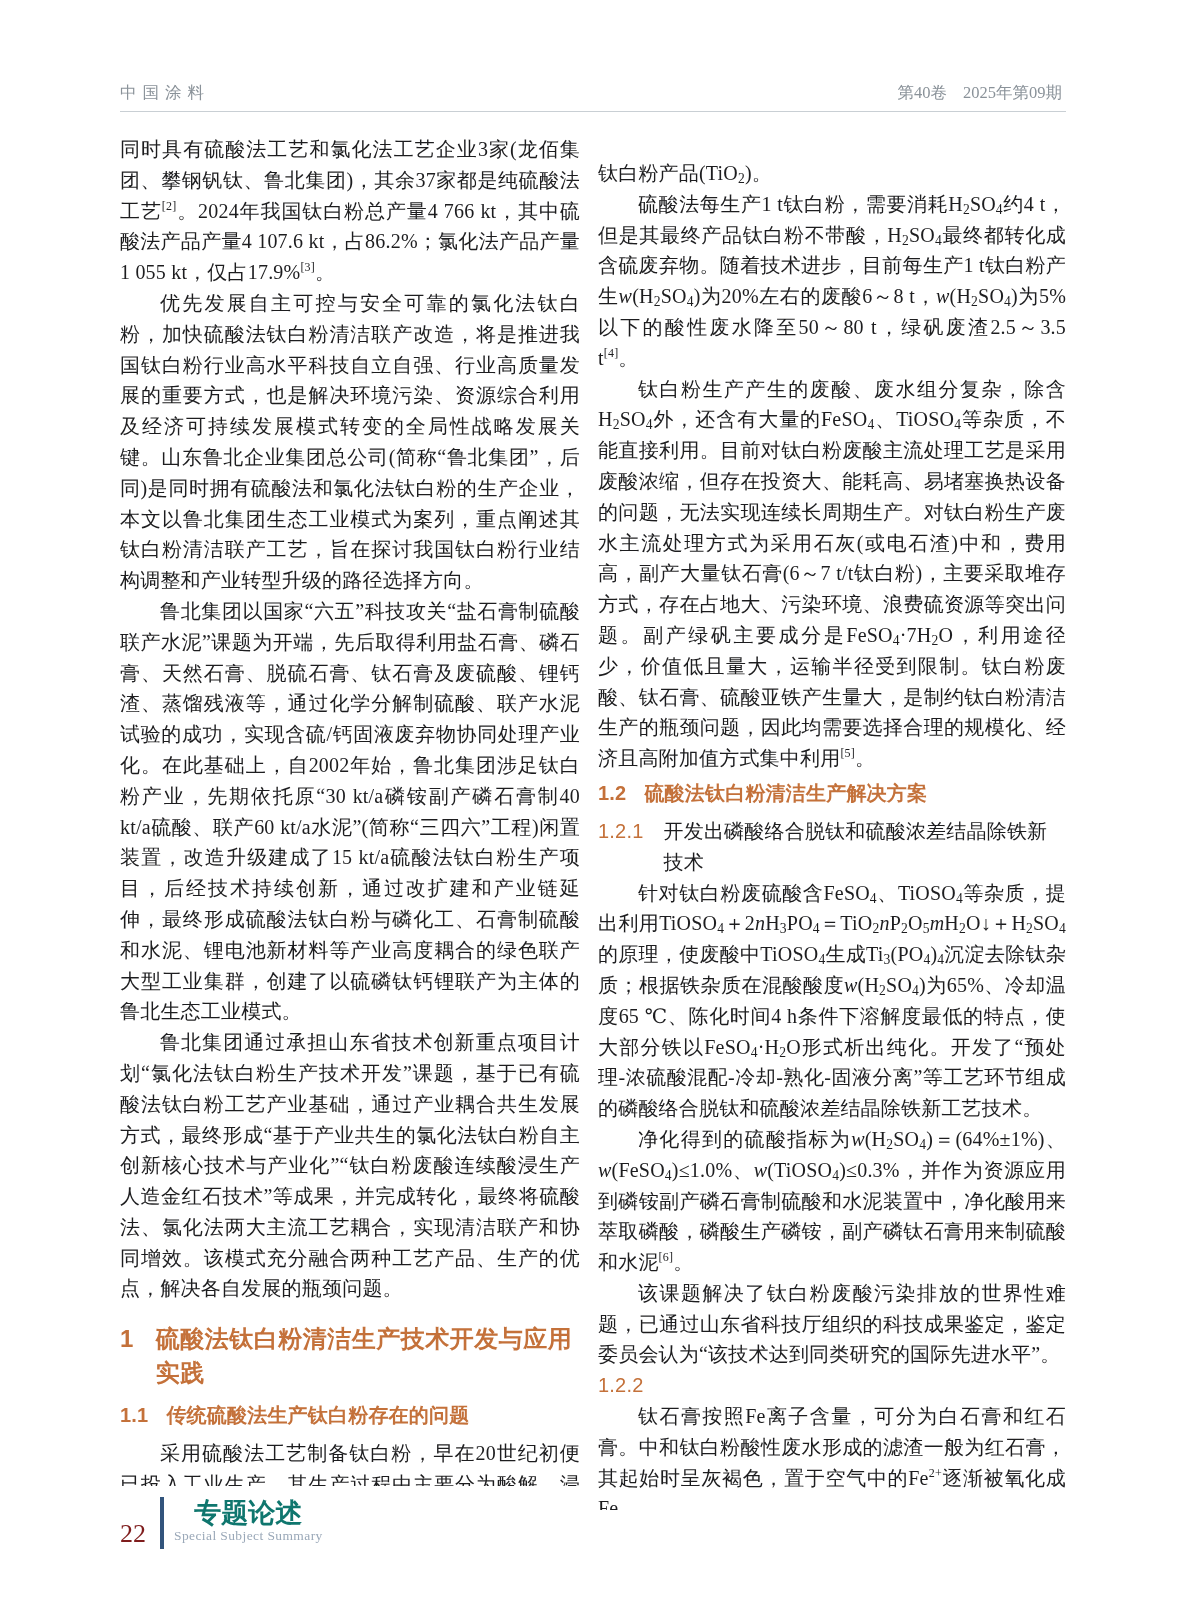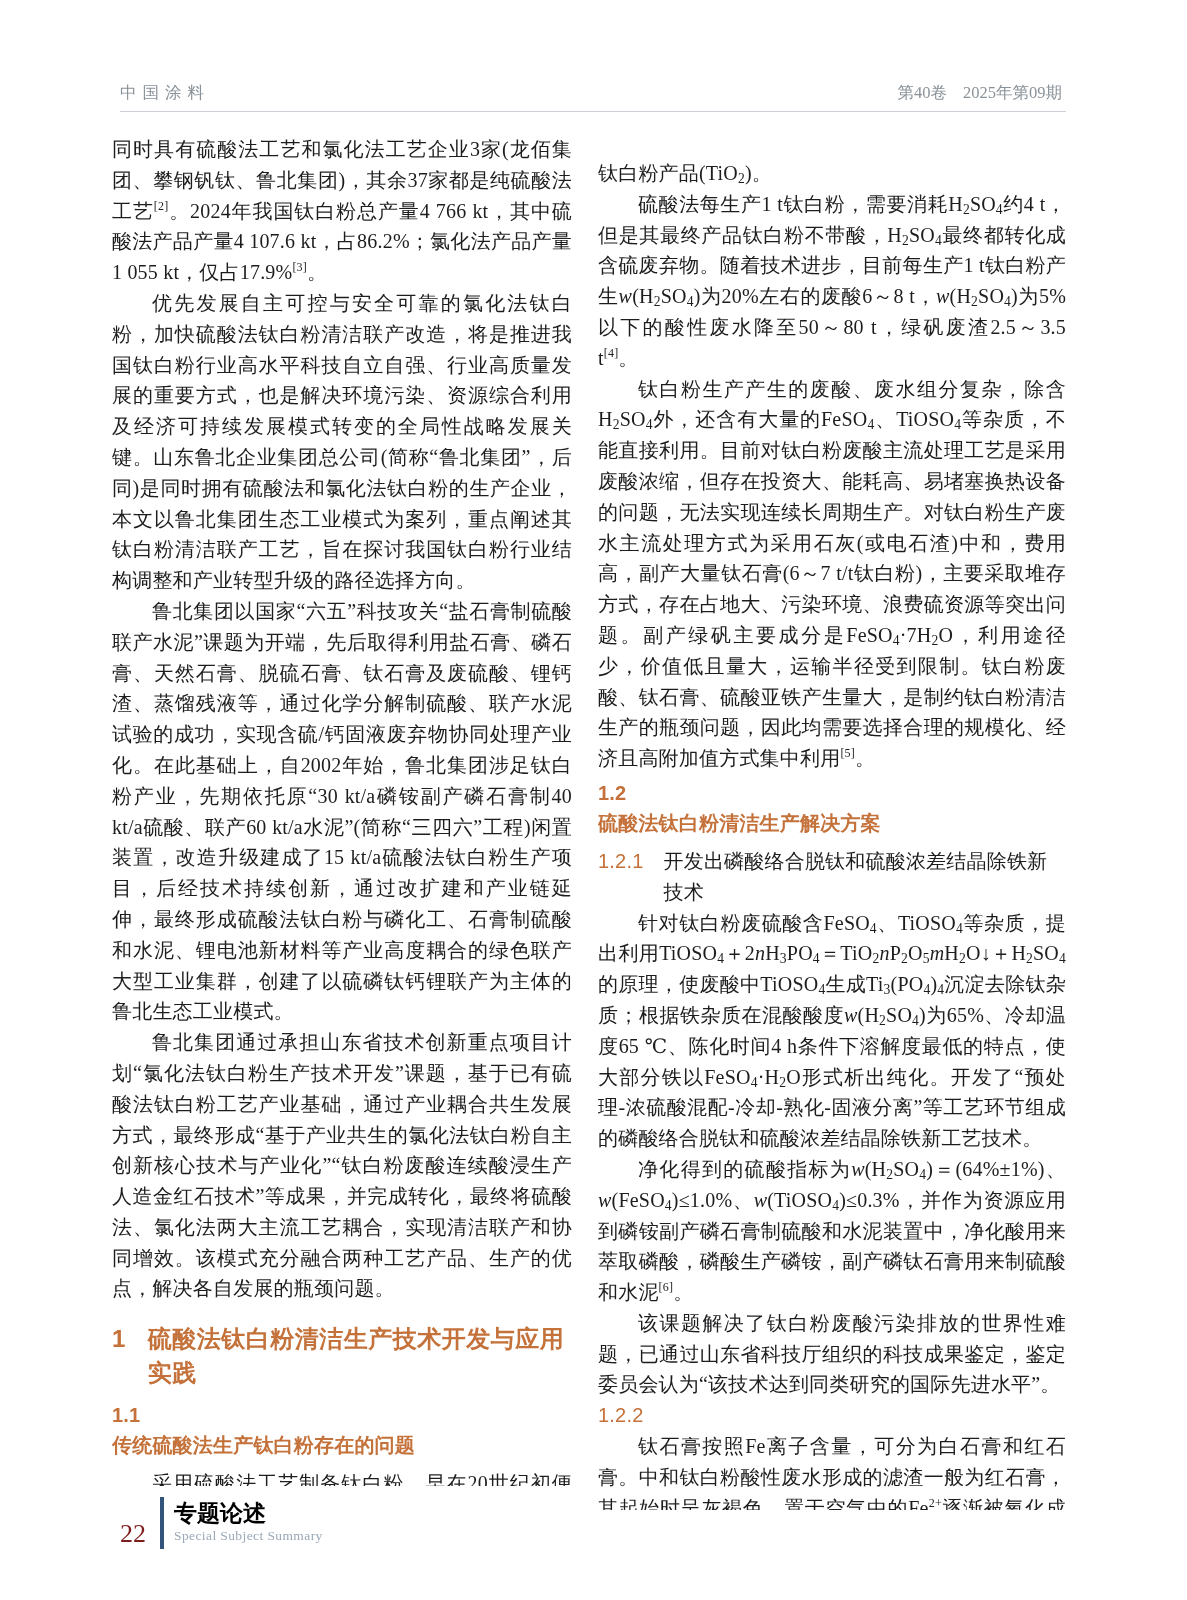--- a/index.html
+++ b/index.html
@@ -24,41 +24,41 @@
     position:absolute;top:111px;left:120px;right:121px;
     border-top:1.8px solid #c9cfd4;
   }
   
   .col{
     position:absolute;top:134px;height:1352px;overflow:hidden;
     text-align:justify;
     font-size:20px;line-height:30.8px;
     letter-spacing:0.2px;
   }
-  .col-left{left:112px;width:460px;}
+  .col-left{left:120px;width:460px;}
   .col-right{left:598px;width:468px;margin-top:24px;}
   .col p{margin:0;}
   .col p.indent{text-indent:2em;}
   sup.ref,sup.ion{font-size:0.6em;line-height:0;vertical-align:super;}
   sub.chem{font-size:0.68em;line-height:0;vertical-align:baseline;position:relative;top:0.22em;}
   i.var{font-style:italic;font-family:"Liberation Serif","DejaVu Serif",serif;}
   
   .h1{
     display:flex;margin:18px 0 10px 0;
     font-family:"Liberation Sans","DejaVu Sans",sans-serif;
     font-weight:bold;font-size:24px;line-height:34px;
     color:#c4713a;text-align:left;letter-spacing:0.5px;
   }
   .h1 .hnum{flex:0 0 auto;margin-right:22px;}
   .h1 .htitle{flex:1 1 auto;}
   .h2{
     display:flex;margin:4px 0 8px 0;
     font-family:"Liberation Sans","DejaVu Sans",sans-serif;
     font-weight:bold;font-size:20px;line-height:30px;
-    color:#c4713a;text-align:left;flex-direction:column;
+    color:#c4713a;text-align:left;
   }
   .h2 .hnum{flex:0 0 auto;margin-right:18px;}
   .h3{
     display:flex;margin:0;
     font-size:20px;line-height:30.8px;text-align:left;
   }
   .h3 .hnum{
     flex:0 0 auto;margin-right:20px;
     font-family:"Liberation Sans","DejaVu Sans",sans-serif;
     color:#c4713a;
@@ -71,21 +71,21 @@
   }
   .page-number{
     font-size:26px;color:#7f1d1d;
     margin-right:14px;align-self:flex-end;line-height:30px;
   }
   .footer-bar{
     width:4px;height:52px;background:#32547c;margin-right:10px;
   }
   .footer-text .cn{
     font-family:"Liberation Sans","DejaVu Sans",sans-serif;
-    font-weight:bold;font-size:23px;line-height:26px;color:#000000;
+    font-weight:bold;font-size:27px;line-height:26px;color:#0f766e;text-align:center;
   }
   .footer-text .en{
     font-size:13.5px;line-height:20px;color:#9aa8b8;letter-spacing:0.4px;
   }
 </style>
 </head>
 <body>
 
 <div class="page">
 

